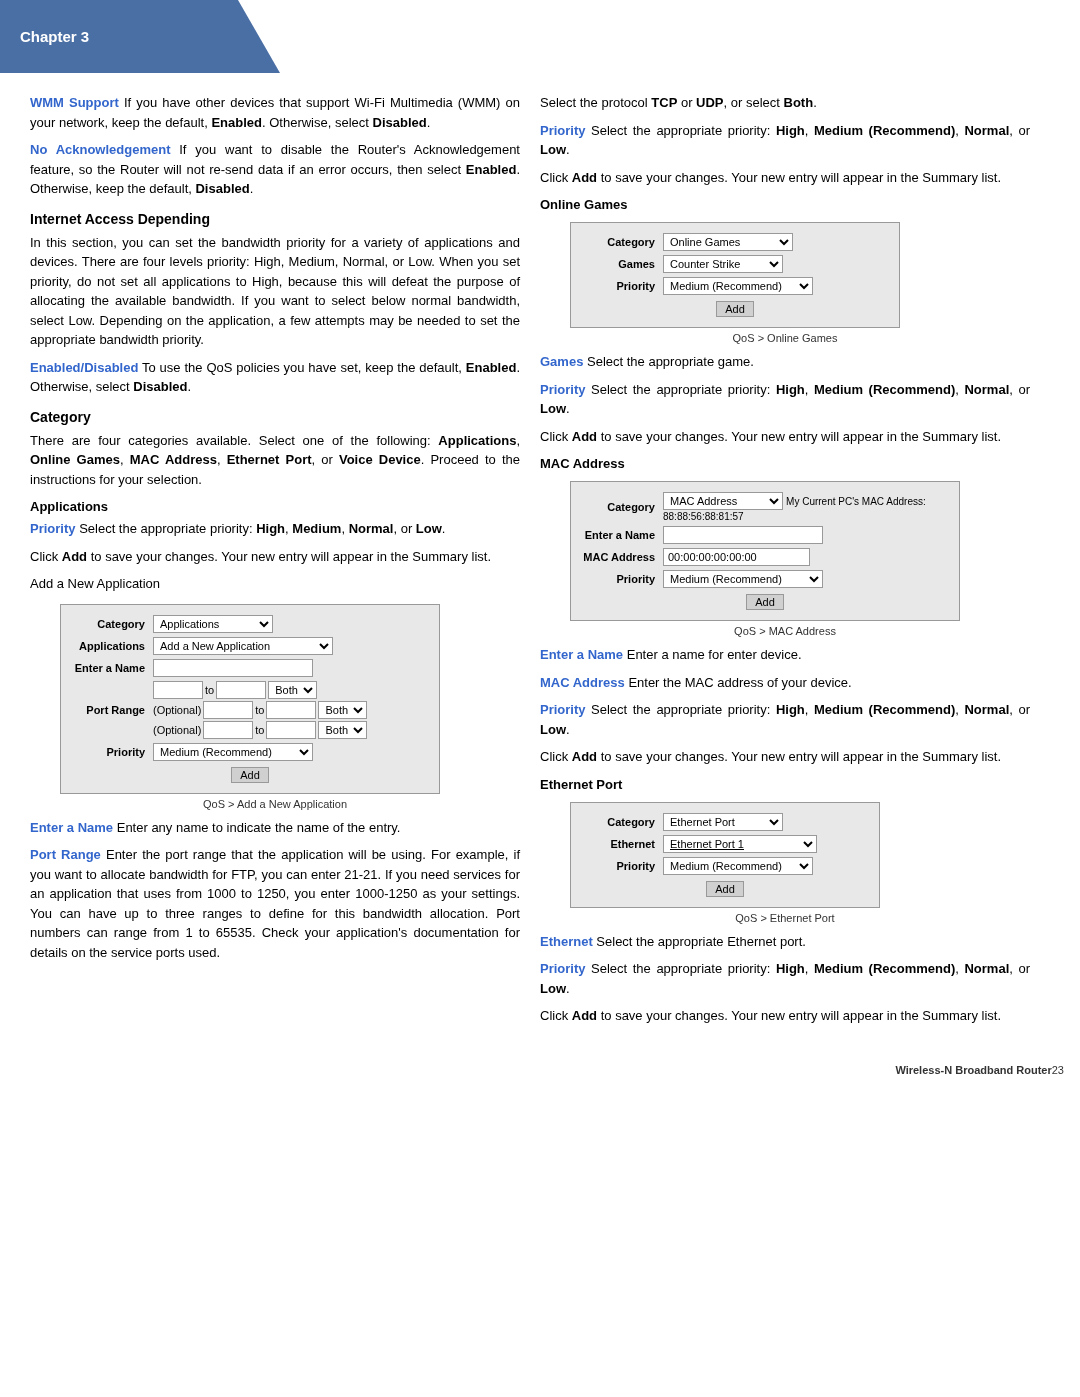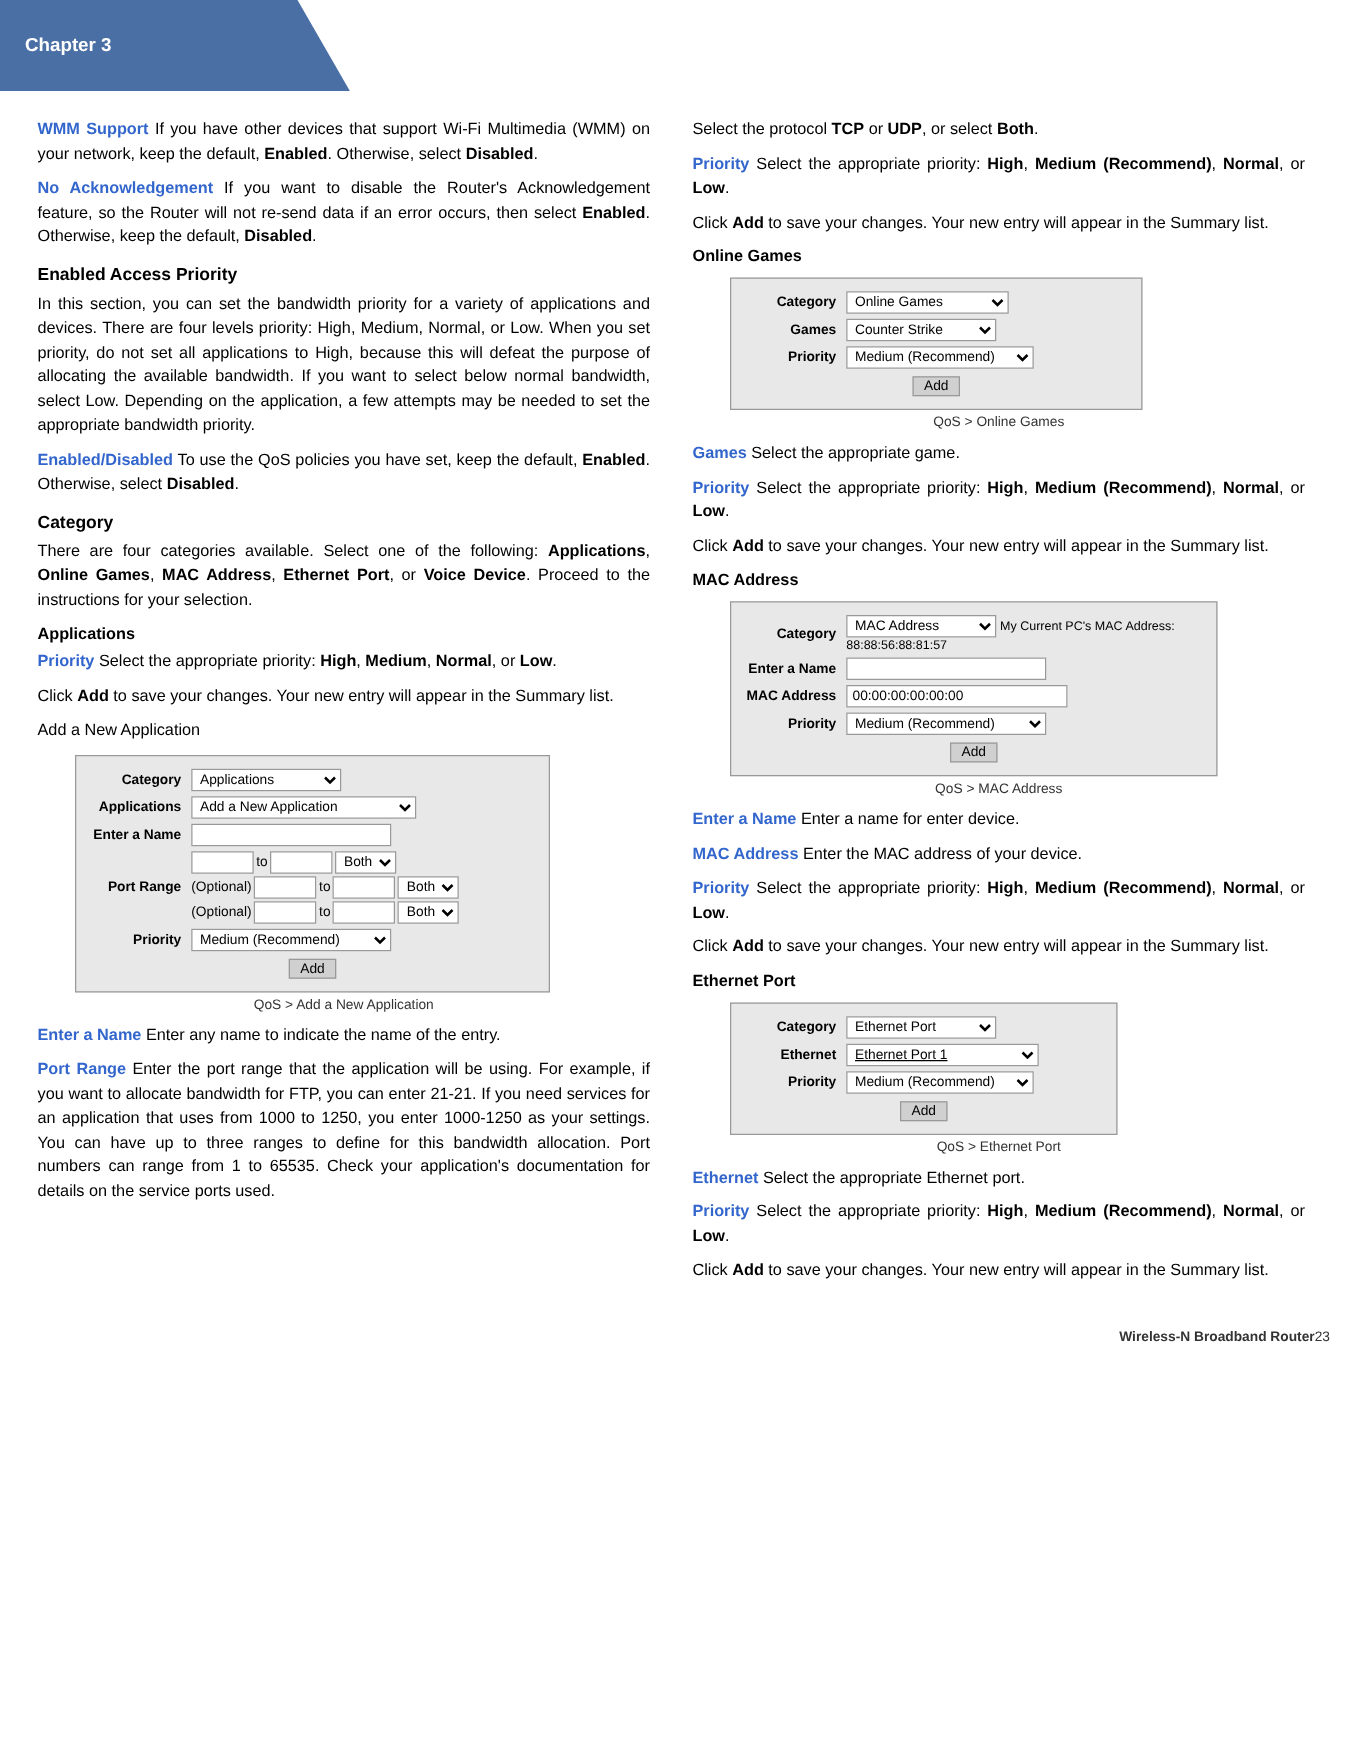--- a/index.html
+++ b/index.html
@@ -39,21 +39,21 @@
       align-items: center;
       justify-content: flex-end;
       flex: 1;
       padding-right: 30px;
     }
 
     
     .page-content {
       display: flex;
       padding: 20px 30px;
-      gap: 34px;
+      gap: 20px;
     }
 
     .col-left {
       flex: 1;
       max-width: 490px;
     }
 
     .col-right {
       flex: 1;
       max-width: 490px;
@@ -192,21 +192,21 @@
   <div class="col-left">
 
     <p>
       <span class="term-blue">WMM Support</span><span> If you have other devices that support Wi-Fi Multimedia (WMM) on your network, keep the default, </span><span class="term-bold">Enabled</span><span>. Otherwise, select </span><span class="term-bold">Disabled</span><span>.</span>
     </p>
 
     <p>
       <span class="term-blue">No Acknowledgement</span><span> If you want to disable the Router's Acknowledgement feature, so the Router will not re-send data if an error occurs, then select </span><span class="term-bold">Enabled</span><span>. Otherwise, keep the default, </span><span class="term-bold">Disabled</span><span>.</span>
     </p>
 
-    <div class="section-heading">Enabled Access Priority</div>
+    <div class="section-heading">Internet Access Depending</div>
 
     <p>In this section, you can set the bandwidth priority for a variety of applications and devices. There are four levels priority: High, Medium, Normal, or Low. When you set priority, do not set all applications to High, because this will defeat the purpose of allocating the available bandwidth. If you want to select below normal bandwidth, select Low. Depending on the application, a few attempts may be needed to set the appropriate bandwidth priority.</p>
 
     <p>
       <span class="term-blue">Enabled/Disabled</span><span> To use the QoS policies you have set, keep the default, </span><span class="term-bold">Enabled</span><span>. Otherwise, select </span><span class="term-bold">Disabled</span><span>.</span>
     </p>
 
     <div class="section-heading">Category</div>
 
     <p>
@@ -385,21 +385,21 @@
         </tr>
         <tr>
           <td class="ui-label-cell">Enter a Name</td>
           <td>
             <input type="text" class="ui-input" style="width: 160px;">
           </td>
         </tr>
         <tr>
           <td class="ui-label-cell">MAC Address</td>
           <td>
-            <input type="text" class="ui-input" style="width: 177px;" value="00:00:00:00:00:00">
+            <input type="text" class="ui-input" style="width: 147px;" value="00:00:00:00:00:00">
           </td>
         </tr>
         <tr>
           <td class="ui-label-cell">Priority</td>
           <td>
             <select class="ui-select" style="width:160px;">
               <option>Medium (Recommend)</option>
             </select>
           </td>
         </tr>

